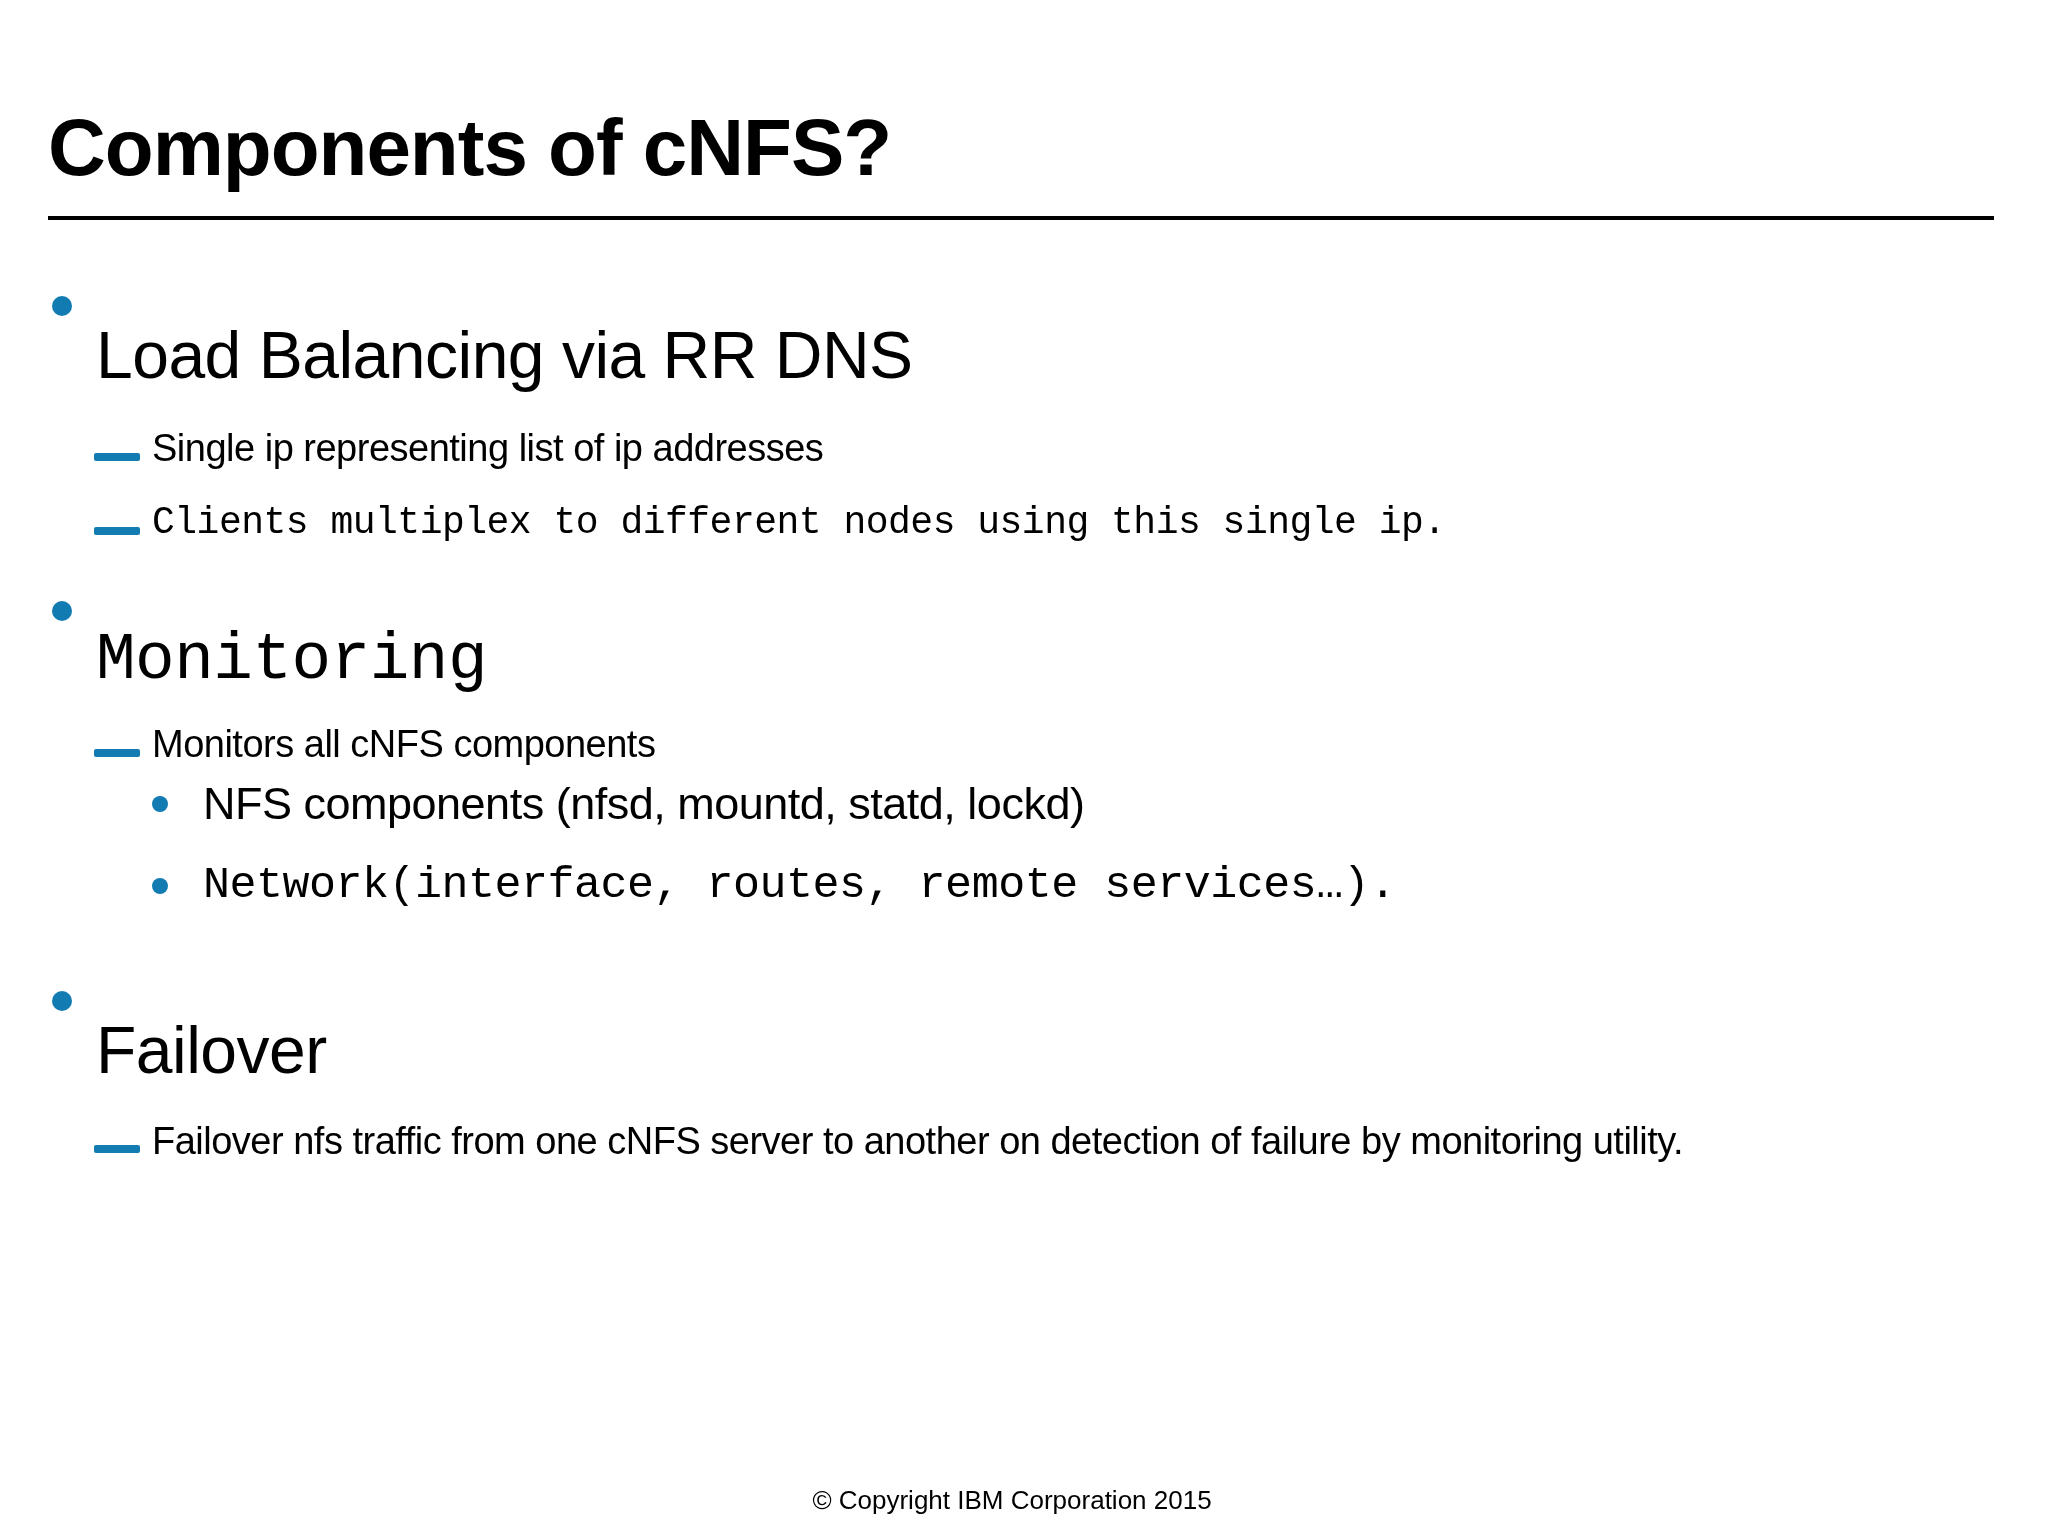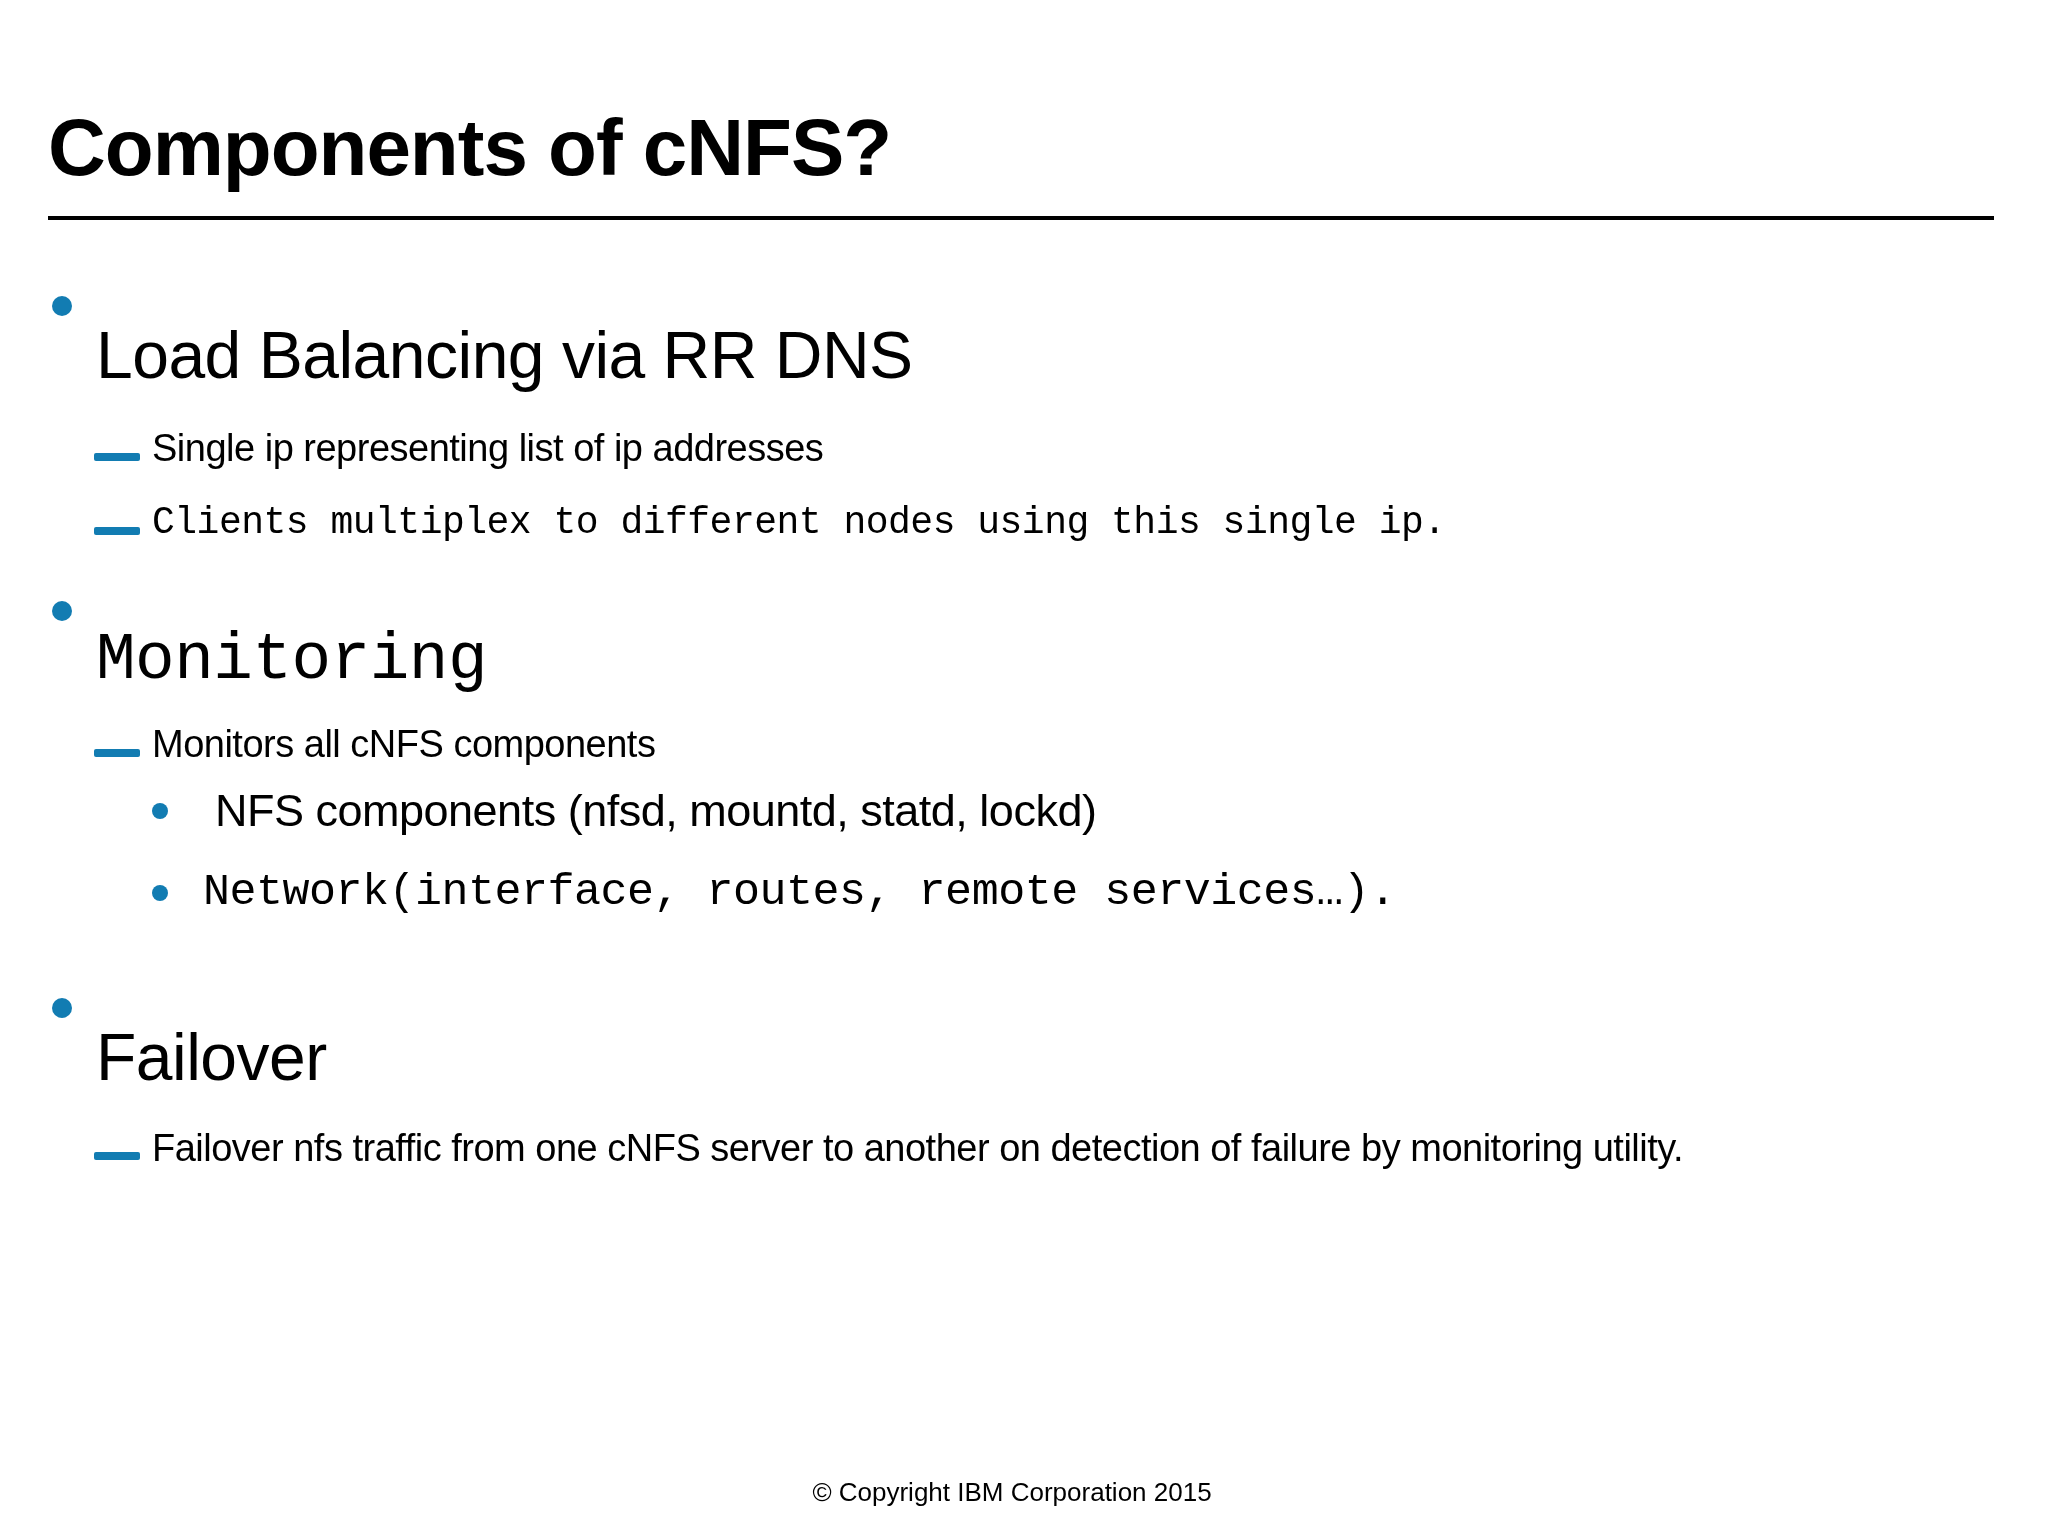--- a/index.html
+++ b/index.html
@@ -45,21 +45,21 @@
     letter-spacing: -0.5px;
   }
   .l1 { font-size: 66px; line-height: 1.2; flex-direction: column; }
   .l2 { font-size: 38px; line-height: 1.2; }
   .l3 { font-size: 45px; line-height: 1.2; }
 
   .mt48 { margin-top: 48px; }
   .mt31 { margin-top: 31px; }
   .mt28 { margin-top: 28px; font-family: Liberation Mono, monospace; }
   .mt21 { margin-top: 21px; }
-  .mt22 { margin-top: 17px; gap: 12px; }
+  .mt22 { margin-top: 10px; }
   .mt50 { margin-top: 50px; }
 
   .l1 .marker-dot {
     flex: none;
     width: 20px; height: 20px;
     border-radius: 50%;
     background: var(--accent);
     margin: 28px 0 0 4px;
   }
   .l1 .txt { margin-left: 48px; }
@@ -84,21 +84,21 @@
 
   .wrap .txt {
     max-width: 1700px;
     line-height: 1.6;
   }
   .wrap .marker-dash { margin-top: 34px; }
 
   .slide-footer {
     position: absolute;
     left: 0; right: 0;
-    bottom: 28px;
+    bottom: 20px;
     text-align: center;
     font-size: 26px;
     letter-spacing: 0;
     color: var(--ink);
   }
 </style>
 </head>
 <body>
 
 <div class="slide">

